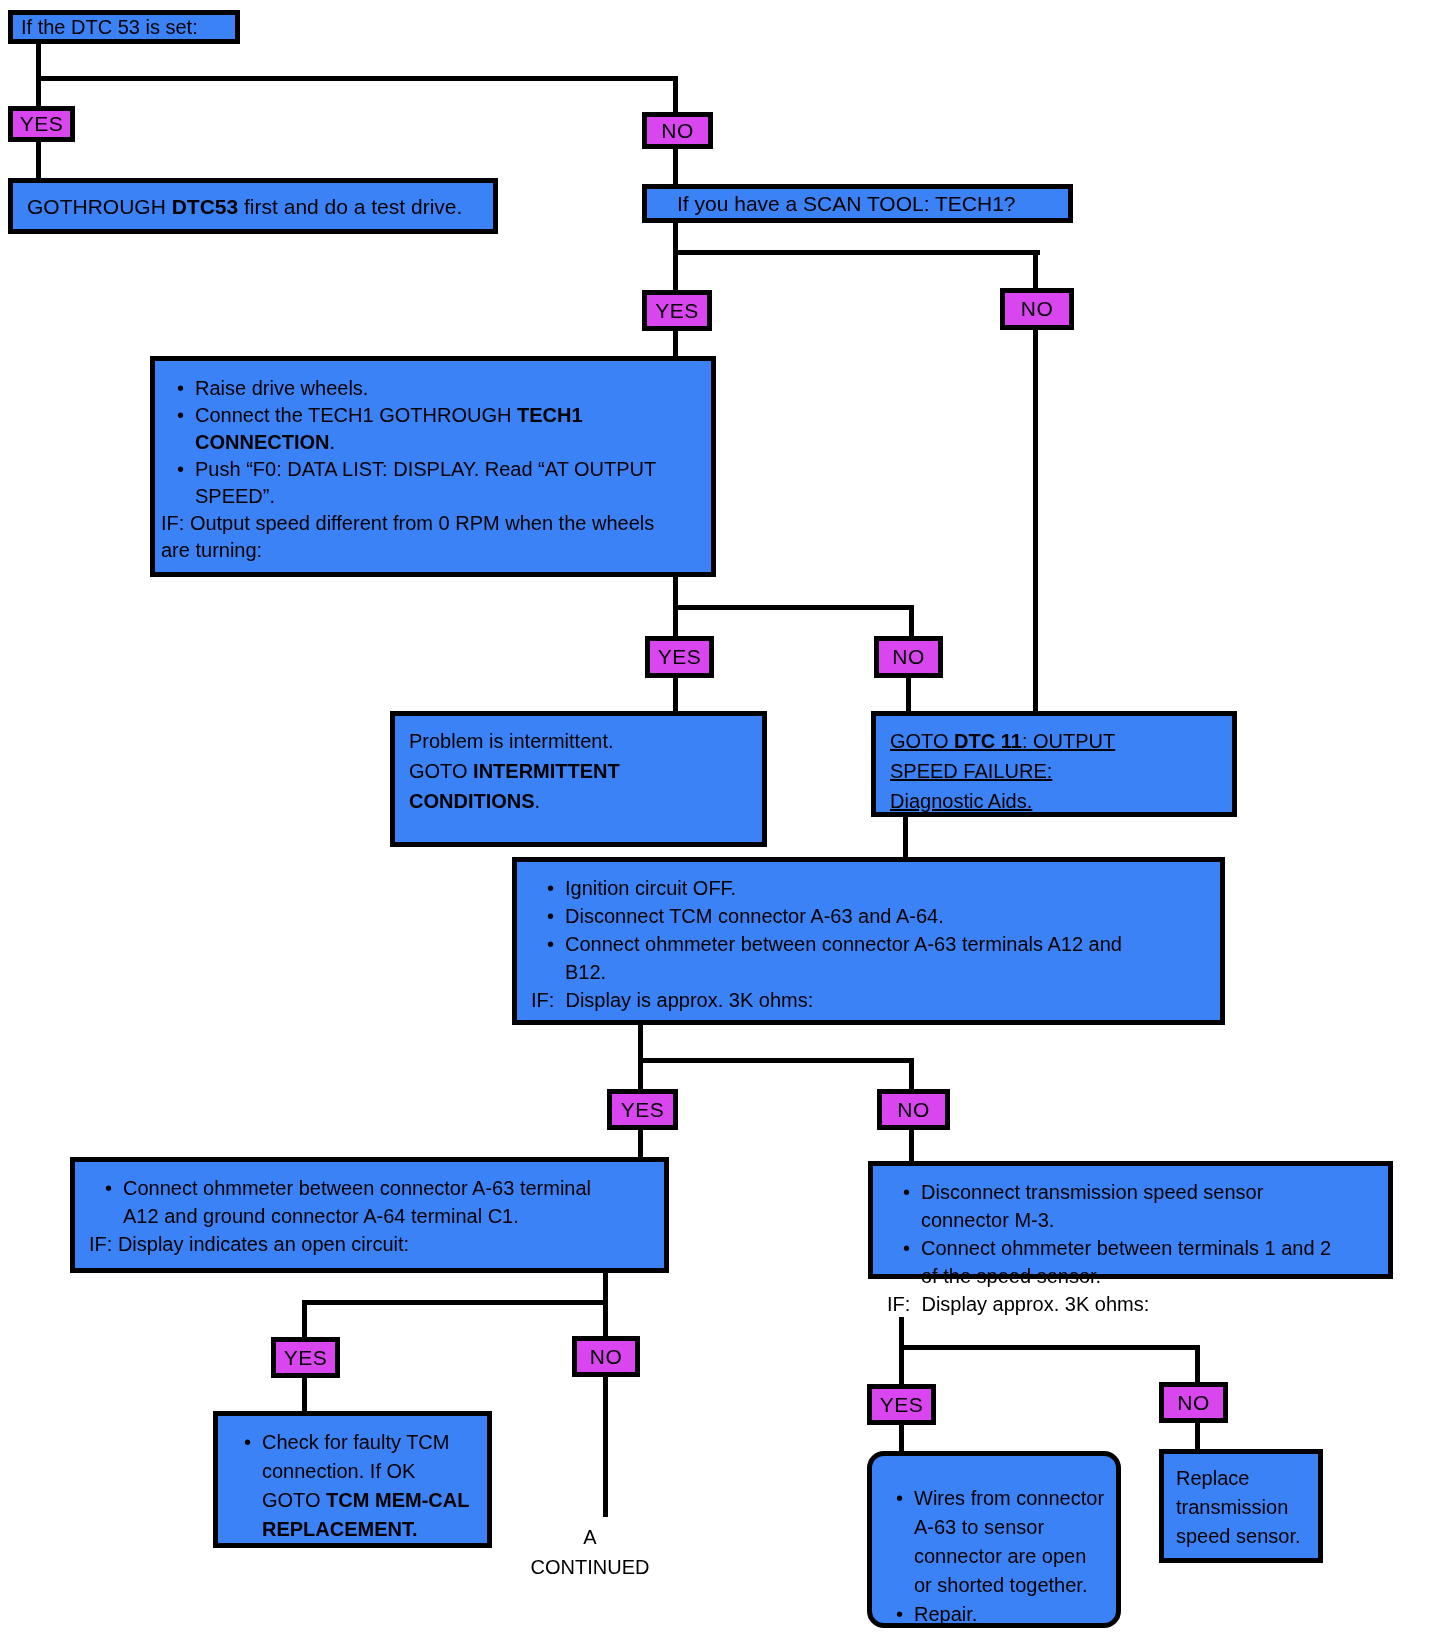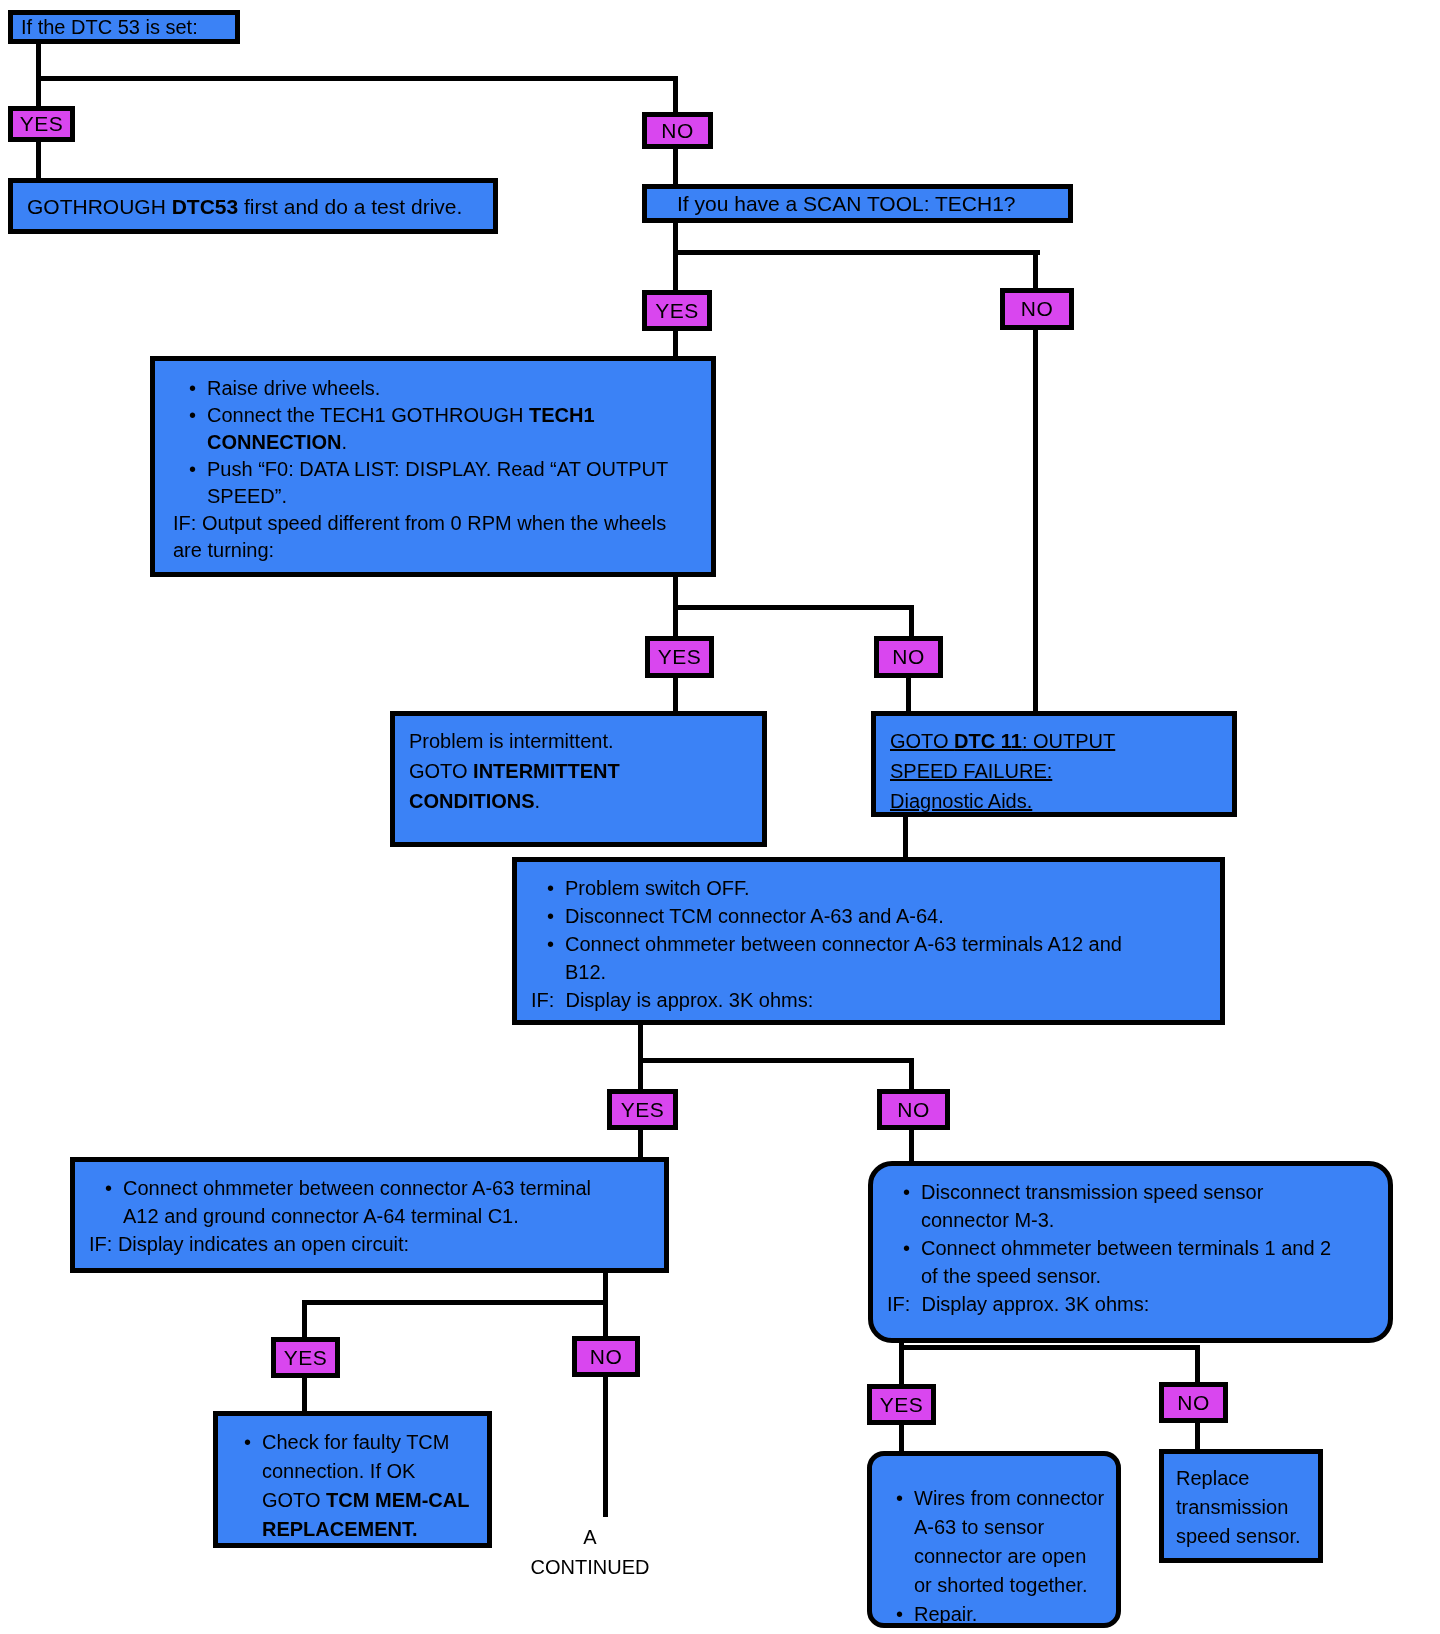--- a/index.html
+++ b/index.html
@@ -98,21 +98,21 @@
 </div>
 
 <div class="yn" style="left:642px;top:290px;width:70px;height:41px;">
   <span>YES</span>
 </div>
 
 <div class="yn" style="left:1000px;top:288px;width:74px;height:42px;">
   <span>NO</span>
 </div>
 
-<div class="node" style="left:150px;top:356px;width:566px;height:221px;padding:14px 40px 8px 18px;">
+<div class="node" style="left:150px;top:356px;width:566px;height:221px;padding:14px 40px 8px 6px;">
   <div class="bullet">
     <span>Raise drive wheels.</span>
   </div>
   <div class="bullet">
     <span><span>Connect the TECH1 GOTHROUGH </span><b>TECH1 CONNECTION</b><span>.</span></span>
   </div>
   <div class="bullet">
     <span>Push “F0: DATA LIST: DISPLAY. Read “AT OUTPUT SPEED”.</span>
   </div>
   <div class="cond">IF: Output speed different from 0 RPM when the wheels are turning:</div>
@@ -131,21 +131,21 @@
   <div><span>GOTO </span><b>INTERMITTENT CONDITIONS</b><span>.</span></div>
 </div>
 
 <div class="node" style="left:871px;top:711px;width:366px;height:106px;padding:10px 60px 8px 14px;line-height:30px;text-decoration:underline;">
   <div><span>GOTO </span><b>DTC 11</b><span>: OUTPUT SPEED FAILURE:</span></div>
   <div>Diagnostic Aids.</div>
 </div>
 
 <div class="node" style="left:512px;top:857px;width:713px;height:168px;padding:12px 55px 8px 14px;line-height:28px;">
   <div class="bullet">
-    <span>Problem switch OFF.</span>
+    <span>Ignition circuit OFF.</span>
   </div>
   <div class="bullet">
     <span>Disconnect TCM connector A-63 and A-64.</span>
   </div>
   <div class="bullet">
     <span>Connect ohmmeter between connector A-63 terminals A12 and B12.</span>
   </div>
   <div class="cond">IF:  Display is approx. 3K ohms:</div>
 </div>
 
@@ -176,21 +176,21 @@
   <div class="bullet">
     <span><span>Check for faulty TCM connection. If OK GOTO </span><b>TCM MEM-CAL REPLACEMENT.</b></span>
   </div>
 </div>
 
 <div class="plain-text" style="left:500px;top:1522px;width:180px;">
   <div>A</div>
   <div>CONTINUED</div>
 </div>
 
-<div class="node" style="left:868px;top:1161px;width:525px;height:182px;padding:12px 50px 20px 14px;line-height:28px;border-radius:24px;">
+<div class="node" style="left:868px;top:1161px;width:525px;height:118px;padding:12px 50px 20px 14px;line-height:28px;">
   <div class="bullet">
     <span>Disconnect transmission speed sensor connector M-3.</span>
   </div>
   <div class="bullet">
     <span>Connect ohmmeter between terminals 1 and 2 of the speed sensor.</span>
   </div>
   <div class="cond">IF:  Display approx. 3K ohms:</div>
 </div>
 
 <div class="yn" style="left:867px;top:1384px;width:69px;height:41px;">

